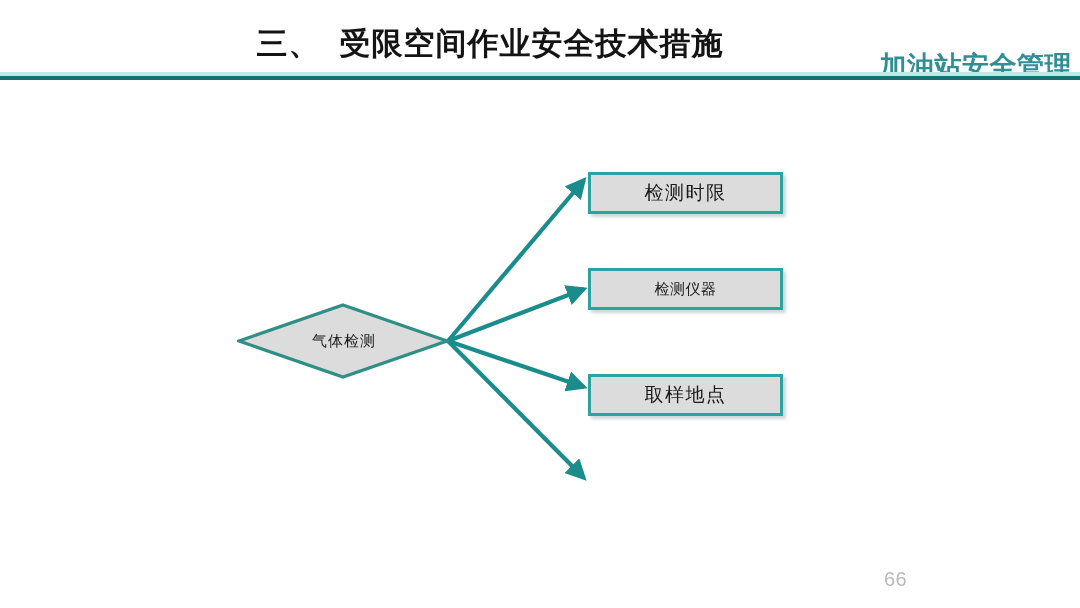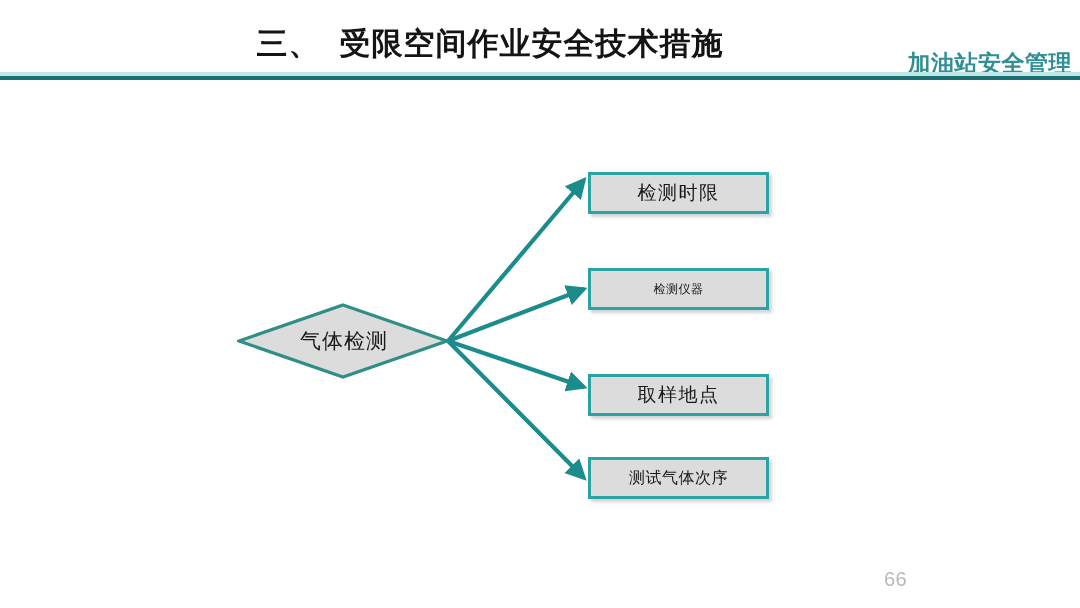--- a/index.html
+++ b/index.html
@@ -31,21 +31,21 @@
     font-weight: bold;
     color: #141414;
     letter-spacing: 1px;
     white-space: pre;
     line-height: 1.15;
   }
   .deck-subtitle {
     position: absolute;
     right: 8px;
     top: 48px;
-    font-size: 23px;
+    font-size: 27px;
     font-weight: bold;
     color: #2f8f94;
     letter-spacing: 0.5px;
     white-space: nowrap;
     font-family: Liberation Mono, monospace;
   }
   .header-rule {
     position: absolute;
     left: 0;
     top: 72px;
@@ -98,47 +98,47 @@
     inset: 0;
     width: 100%;
     height: 100%;
   }
   .node-diamond .label {
     position: absolute;
     inset: 0;
     display: flex;
     align-items: center;
     justify-content: center;
-    font-size: 21px;
+    font-size: 15px;
     color: #1a1a1a;
     letter-spacing: 1px;
     padding-left: 2px;
   }
 
   
   .node-box {
     position: absolute;
-    width: 181px;
+    width: 195px;
     height: 42px;
     background: #dcdcdc;
     border: 3px solid #2aa3a3;
     box-sizing: border-box;
     box-shadow: 3px 3px 3px rgba(120,135,140,0.35);
     display: flex;
     align-items: center;
     justify-content: center;
   }
   .node-box .label {
     font-size: 19px;
     color: #1a1a1a;
     letter-spacing: 1.5px;
     white-space: nowrap;
   }
   .node-box.compact .label {
-    font-size: 12px;
+    font-size: 15px;
     letter-spacing: 0.5px;
   }
   .node-box.small .label {
     font-size: 16px;
     letter-spacing: 0.5px;
   }
 
   .box-1 { left: 588px; top: 172px; }
   .box-2 { left: 588px; top: 268px; }
   .box-3 { left: 588px; top: 367px; margin-top: 7px; }
@@ -196,21 +196,18 @@
     </div>
 
     <div class="node-box box-2 compact">
       <span class="label">检测仪器</span>
     </div>
 
     <div class="node-box box-3">
       <span class="label">取样地点</span>
     </div>
 
-    <div class="node-box box-4 small">
-      <span class="label">测试气体次序</span>
-    </div>
 
   </div>
 
   <div class="page-number">66</div>
 
 </div>
 
 </body></html>

